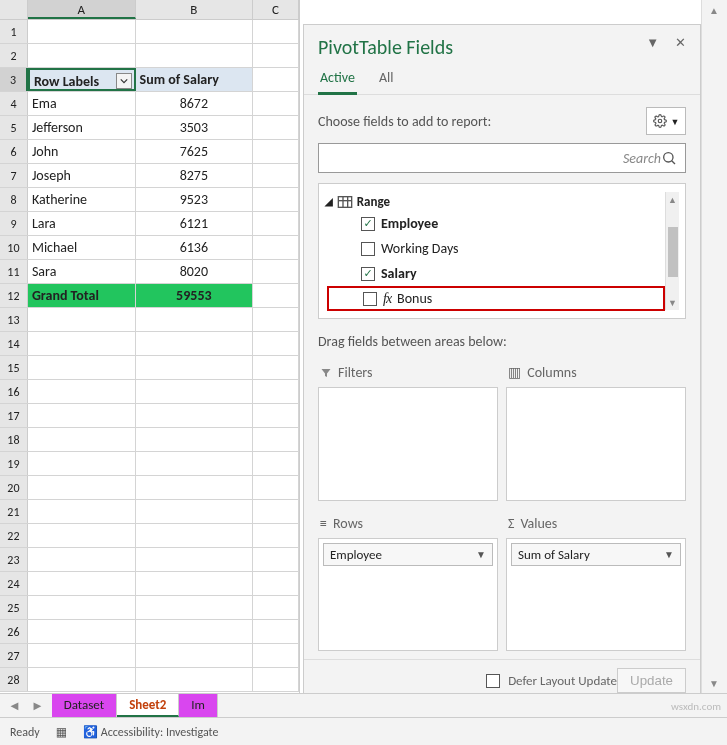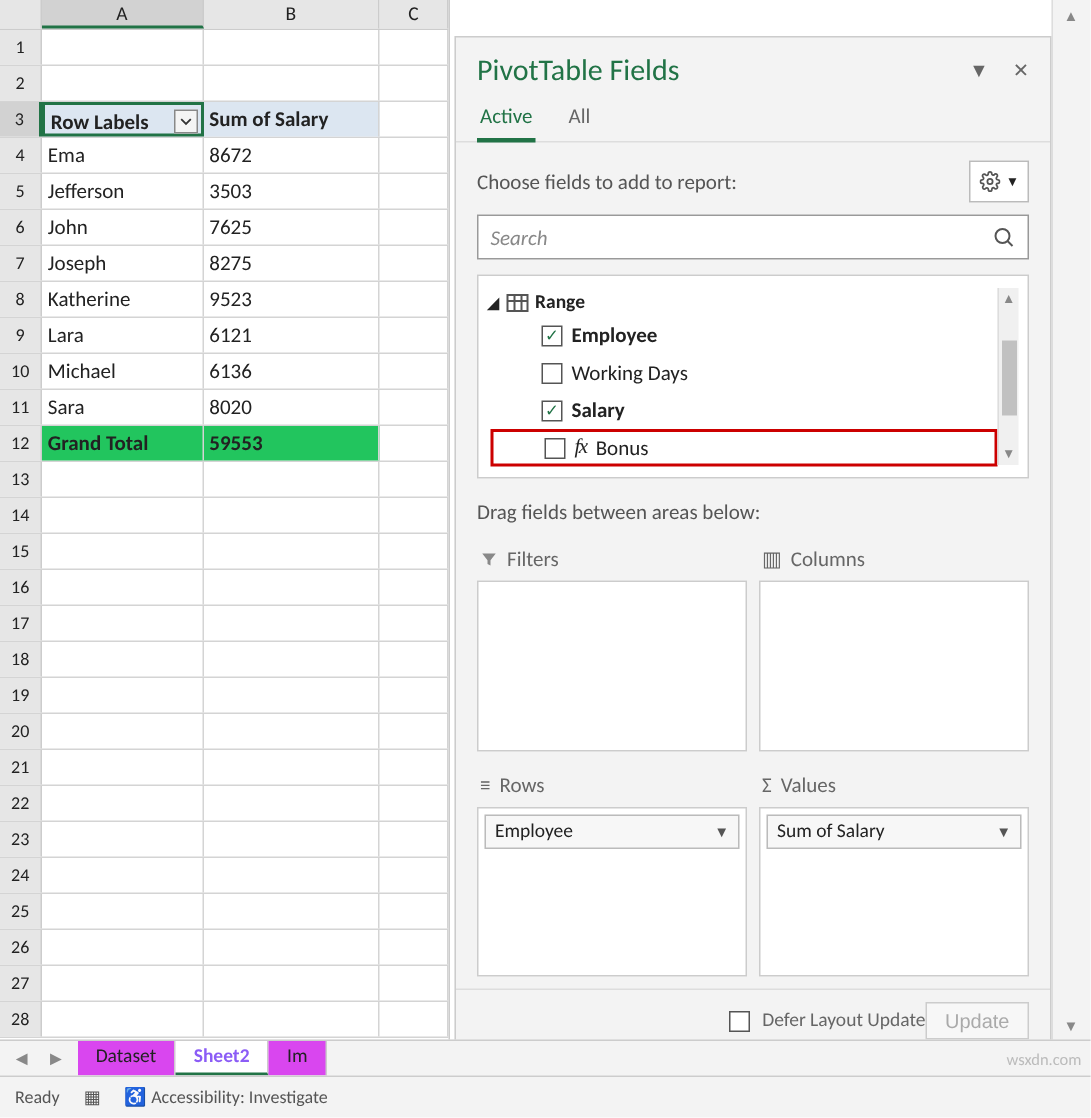--- a/index.html
+++ b/index.html
@@ -14,47 +14,47 @@
     .colA { width: 108px; }
     .colB { width: 118px; }
     .colC { width: 46px; }
 
     .rows { }
     .row { display: flex; height: 24px; border-bottom: 1px solid #d4d4d4; }
     .row-header { width: 28px; text-align: center; background: #e6e6e6; border-right: 1px solid #ccc; font-size: 12px; line-height: 24px; }
     .row-header.sel { background: #d2d2d2; border-right: 2px solid #217346; }
     .cell { border-right: 1px solid #d4d4d4; line-height: 24px; padding: 0 4px; white-space: nowrap; overflow: visible; font-family: Calibri, sans-serif; font-size: 14px; }
     .cellA { width: 108px; }
-    .cellB { width: 118px; text-align: left; }
+    .cellB { width: 118px; text-align: center; }
     .cellB.hdr { text-align: left; }
     .cellC { width: 46px; }
     .bold { font-weight: 700; }
     .pt-header { background: #dce6f1; }
     .grand-total { background: #22c55e; }
 
     .active-cell { border: 2px solid #217346; position: relative; }
     .filter-btn { position: absolute; right: 2px; top: 3px; width: 16px; height: 16px; border: 1px solid #888; background: #f4f4f4; display: flex; align-items: center; justify-content: center; }
     .filter-btn svg { width: 8px; height: 8px; }
 
     
     .pane { position: absolute; right: 26px; top: 24px; width: 398px; height: 680px; border: 1px solid #ccc; background: #f3f3f3; display: flex; flex-direction: column; padding: 0; }
-    .pane-head { display: flex; align-items: center; justify-content: space-between; padding: 10px 14px 4px; }
+    .pane-head { display: flex; justify-content: space-between; padding: 10px 14px 4px; }
     .pane-title { font-size: 20px; color: #217346; font-weight: 400; }
     .pane-ctrls { display: flex; gap: 16px; }
     .pane-ctrl { cursor: pointer; color: #666; }
 
     .tabs { display: flex; gap: 20px; padding: 0 14px; border-bottom: 1px solid #ddd; }
     .tab { padding: 6px 2px; font-size: 14px; color: #666; cursor: pointer; }
     .tab.active { color: #217346; border-bottom: 3px solid #217346; margin-bottom: -1px; font-weight:400;}
 
     .choose-row { display: flex; align-items: center; justify-content: space-between; padding: 12px 14px 8px; }
     .choose-text { font-size: 14px; color: #555; }
     .gear-btn { width: 40px; height: 28px; border: 1px solid #bbb; background: #fff; display: flex; align-items: center; justify-content: center; gap:4px; cursor:pointer;}
 
-    .search-box { margin: 0 14px 10px; height: 30px; border: 1px solid #999; background: #fff; display: flex; align-items: center; padding: 0 8px; color: #888; font-style: italic; font-size: 14px; justify-content: space-between;}
+    .search-box { margin: 0 14px 10px; height: 30px; border: 1px solid #999; background: #fff; display: flex; align-items: center; padding: 0 8px; color: #888; font-style: italic; font-size: 14px; justify-content: flex-end;}
     .search-box span { font-style: italic; }
 
     .field-list { margin: 0 14px 6px; border: 1px solid #ccc; background: #fff; padding: 8px 6px; height: 136px; position: relative; display:flex;}
     .field-scroll { width: 14px; background: #f0f0f0; border-left: 1px solid #ddd; display:flex; flex-direction:column; justify-content:space-between; align-items:center; padding:2px 0;}
     .field-scroll .thumb { width:10px; height:50px; background:#c1c1c1; margin-top:2px;}
     .field-tree { flex:1; }
     .tree-root { display: flex; align-items: center; gap: 4px; font-weight: 700; padding: 2px 0; }
     .tree-item { display: flex; align-items: center; gap: 6px; padding: 4px 0 4px 36px; font-size: 14px; }
     .chk { width: 14px; height: 14px; border: 1px solid #555; display: inline-flex; align-items: center; justify-content: center; background:#fff;}
     .chk.checked::after { content: "✓"; font-size: 11px; color: #217346; line-height: 1; }
@@ -71,21 +71,21 @@
     .caret { font-size:10px; color:#555;}
 
     .defer-row { display: flex; align-items: center; justify-content: flex-end; padding: 8px 14px 10px; border-top: 1px solid #ddd; }
     .defer-left { display: flex; align-items: center; gap: 8px; color: #666; }
     .update-btn { border: 1px solid #ccc; color: #aaa; background: #f7f7f7; padding: 4px 12px; }
 
     
     .sheet-tabs { position: absolute; left: 0; bottom: 28px; height: 24px; width: 727px; border-top: 1px solid #ccc; display: flex; align-items: stretch; background: #f3f3f3; }
     .tab-nav { display: flex; align-items: center; padding: 0 8px; gap: 10px; color: #888; }
     .stab { padding: 3px 12px; border-right: 1px solid #ccc; background: #d946ef; font-size: 13px; cursor:pointer;}
-    .stab.active { background: #fff; color: #8b5cf6; border-bottom: 2px solid #217346; font-weight:600;}
+    .stab.active { background: #fff; color: #c2410c; border-bottom: 2px solid #217346; font-weight:600;}
 
     
     .status-bar { position: absolute; left: 0; bottom: 0; height: 28px; width: 727px; background: #f3f3f3; border-top: 1px solid #ccc; display: flex; align-items: center; padding: 0 10px; gap: 16px; font-size: 12px; color: #555; }
 
     .watermark { position: absolute; right: 6px; bottom: 32px; font-size: 11px; color: #bbb; }
 
     .vsb { position:absolute; right:0; top:0; width:26px; height:694px; background:#f3f3f3; border-left:1px solid #ddd;}
     .vsb::before{content:"▲"; position:absolute; top:4px; left:7px; font-size:10px; color:#888;}
     .vsb::after{content:"▼"; position:absolute; bottom:4px; left:7px; font-size:10px; color:#888;}
   </style>

